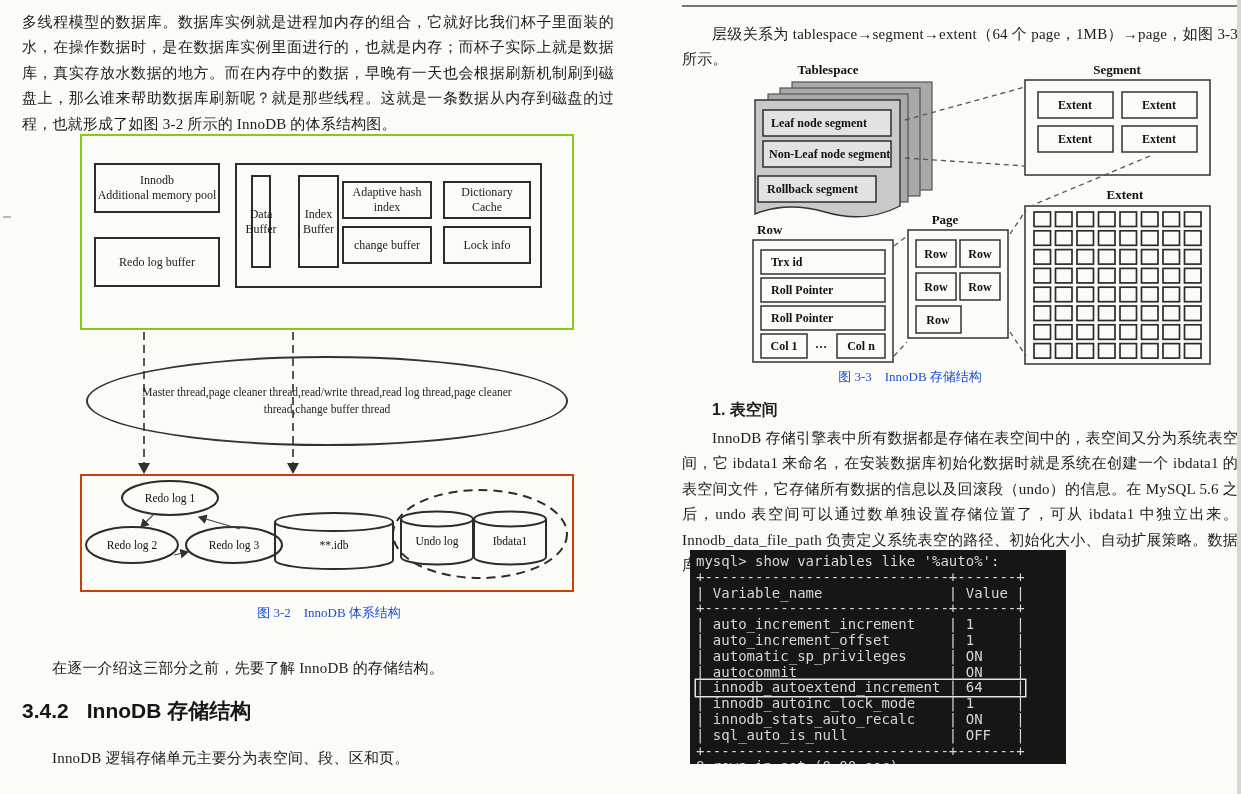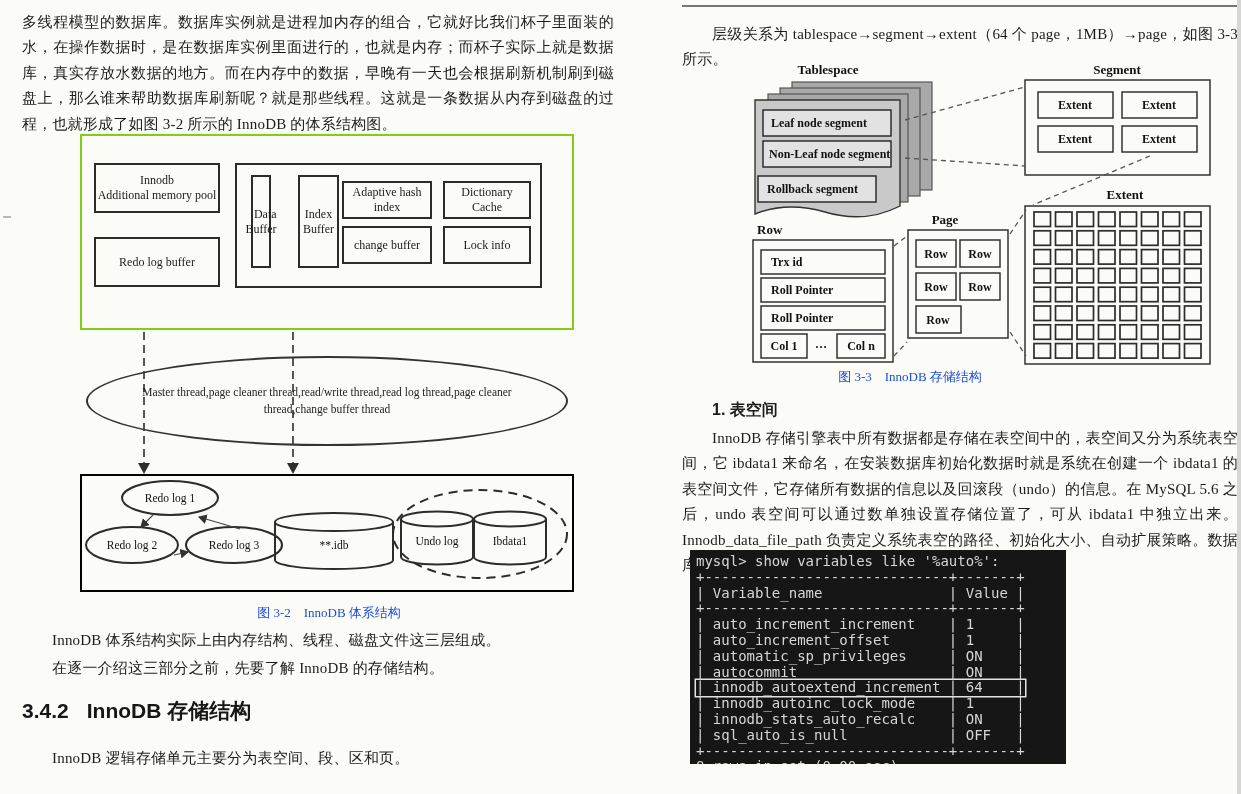--- a/index.html
+++ b/index.html
@@ -25,33 +25,33 @@
   .fig32{position:absolute;left:78px;top:134px;width:502px;height:492px;}
   .bx{position:absolute;box-sizing:border-box;border:2px solid #2c2c2c;display:flex;
       align-items:center;justify-content:center;text-align:center;font-size:12px;
       line-height:15px;white-space:pre-line;background:transparent;color:#1b1b1b;}
   .memory-box{position:absolute;left:2px;top:0;width:494px;height:196px;box-sizing:border-box;
               border:2px solid #84cc16;}
   .pool{left:12px;top:27px;width:126px;height:50px;}
   .redo-buf{left:12px;top:101px;width:126px;height:50px;}
   .group-box{position:absolute;left:153px;top:27px;width:307px;height:125px;box-sizing:border-box;
              border:2px solid #2c2c2c;}
-  .data-buf{left:14px;top:10px;width:20px;height:93px;text-align:right;}
+  .data-buf{left:14px;top:10px;width:20px;height:93px;}
   .index-buf{left:61px;top:10px;width:41px;height:93px;}
   .adaptive{left:105px;top:16px;width:90px;height:38px;}
   .change{left:105px;top:61px;width:90px;height:38px;}
   .dict{left:206px;top:16px;width:88px;height:38px;}
   .lock{left:206px;top:61px;width:88px;height:38px;}
   .conn-svg{position:absolute;left:2px;top:196px;width:494px;height:146px;}
   .threads-ellipse{position:absolute;left:8px;top:222px;width:482px;height:90px;box-sizing:border-box;
                    border:2px solid #333;border-radius:50%;display:flex;align-items:center;
                    justify-content:center;text-align:center;}
   .threads-ellipse span{max-width:432px;font-size:11.5px;line-height:17px;color:#222;}
   .disk-box{position:absolute;left:2px;top:340px;width:494px;height:118px;box-sizing:border-box;
-            border:2px solid #000000;}
+            border:2px solid #c2410c;}
   .disk-box svg{position:absolute;left:0;top:0;}
   .fig32 .fig-caption{left:0;top:470px;width:502px;}
 
   
   .fig33{position:absolute;left:35px;top:60px;}
   .f33-box{fill:none;stroke:#333;stroke-width:1.5;}
   .f33-sheet{fill:#a9a9a9;stroke:#555;stroke-width:1.2;}
   .f33-front{fill:#c9c9c9;stroke:#333;stroke-width:1.4;}
   .f33-bar{fill:#e2e2e2;stroke:#222;stroke-width:1.4;}
   .f33-dash{stroke:#555;stroke-width:1.3;stroke-dasharray:5 4;fill:none;}
@@ -144,21 +144,20 @@
 
           <path class="d-line" d="M392,43 L392,81 A36,7.5 0 0 0 464,81 L464,43"></path>
           <ellipse class="d-line" cx="428" cy="43" rx="36" ry="7.5"></ellipse>
           <text class="d-text" x="428" y="69" text-anchor="middle">Ibdata1</text>
         </svg>
       </div>
 
       <p class="fig-caption">图 3-2　InnoDB 体系结构</p>
     </div>
 
-    <p class="body-text indent" style="left:22px;top:628px;width:592px;">InnoDB 体系结构实际上由内存结构、线程、磁盘文件这三层组成。</p>
     <p class="body-text indent" style="left:22px;top:656px;width:592px;">在逐一介绍这三部分之前，先要了解 InnoDB 的存储结构。</p>
 
     <h2 class="section-heading" style="left:22px;top:697px;">
       <span class="num">3.4.2</span><span>InnoDB 存储结构</span>
     </h2>
 
     <p class="body-text indent" style="left:22px;top:746px;width:592px;">InnoDB 逻辑存储单元主要分为表空间、段、区和页。</p>
   </div>
 
   <div class="page right">

